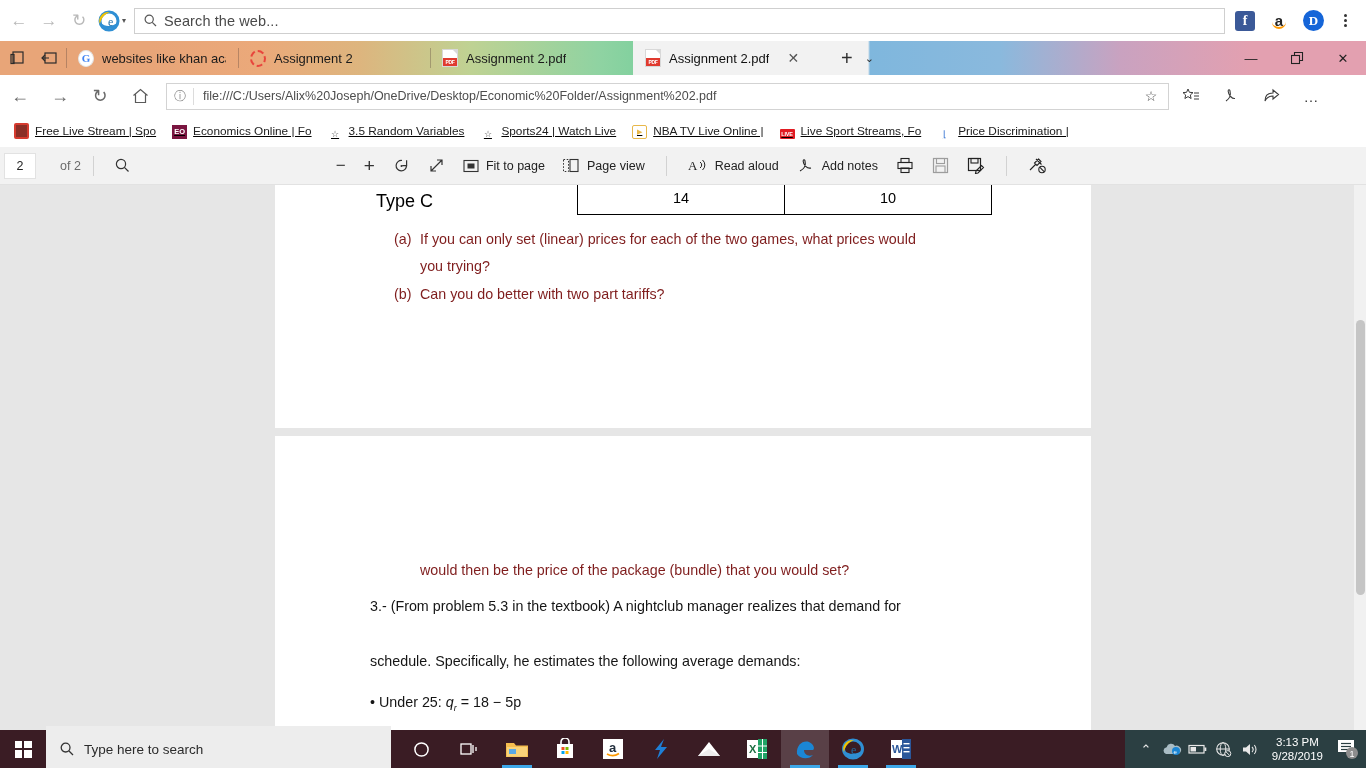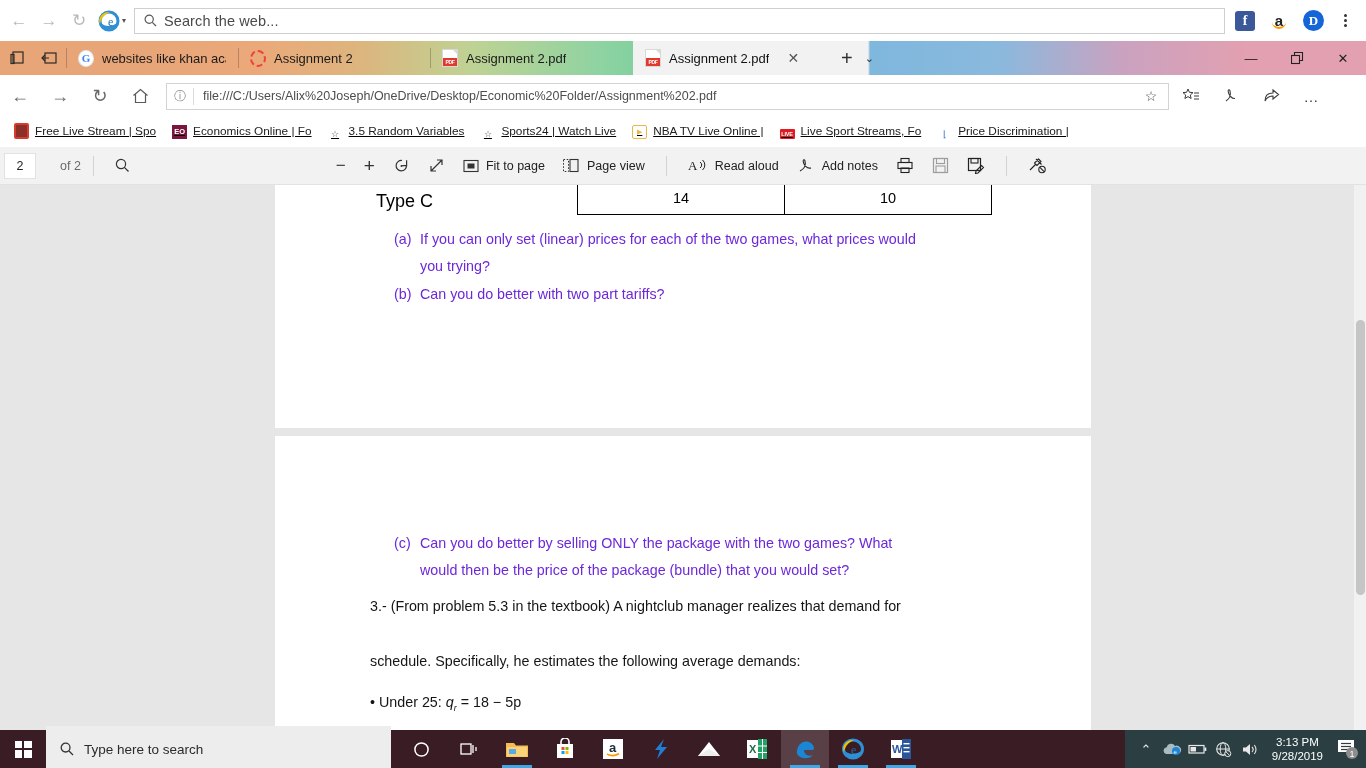--- a/index.html
+++ b/index.html
@@ -143,21 +143,21 @@
   .page1{top:0px;height:243px;}
   .page2{top:251px;height:294px;}
 
   .tblrow{position:absolute;left:0;top:0;width:816px;height:32px;}
   .tbl-label{position:absolute;left:101px;top:6px;font-size:18px;}
   .tbl-cells{position:absolute;left:302px;top:-4px;display:flex;}
   .tcell{width:208px;height:34px;border:1px solid #000;border-top:none;margin-left:-1px;
      display:flex;align-items:center;justify-content:center;font-size:14.5px;box-sizing:border-box;}
   .tcell:first-child{margin-left:0;}
 
-  .qline{position:absolute;font-size:14.3px;line-height:1.05;color:#6d28d9;white-space:nowrap;}
+  .qline{position:absolute;font-size:14.3px;line-height:1.05;color:#7f1d1d;white-space:nowrap;}
   .q-lbl{display:inline-block;width:26px;}
   .para{position:absolute;font-size:14.3px;line-height:1.05;color:#151515;white-space:nowrap;}
   .para em{font-style:italic;}
   sub{font-size:9px;}
 
   
   .vscroll{position:absolute;right:0;top:185px;width:12px;height:545px;background:#f1f1f1;}
   .vthumb{position:absolute;right:1px;top:135px;width:9px;height:275px;background:#c5c5c5;border-radius:5px;}
 
   
@@ -493,23 +493,20 @@
         <span class="q-lbl">(a)</span><span>If you can only set (linear) prices for each of the two games, what prices would</span>
       </div>
       <div class="qline" style="left:145px;top:74px">you trying?</div>
 
       <div class="qline" style="left:119px;top:102px">
         <span class="q-lbl">(b)</span><span>Can you do better with two part tariffs?</span>
       </div>
     </div>
 
     <div class="page page2">
-      <div class="qline" style="left:119px;top:100px">
-        <span class="q-lbl">(c)</span><span>Can you do better by selling ONLY the package with the two games? What</span>
-      </div>
       <div class="qline" style="left:145px;top:127px">would then be the price of the package (bundle) that you would set?</div>
 
       <div class="para" style="left:95px;top:163px">3.- (From problem 5.3 in the textbook) A nightclub manager realizes that demand for</div>
       <div class="para" style="left:95px;top:218px">schedule. Specifically, he estimates the following average demands:</div>
 
       <div class="para" style="left:95px;top:259px">
         <span>• Under 25: </span><em>q</em><sub><em>r</em></sub><span> = 18 − 5p</span>
       </div>
     </div>
   </div>

